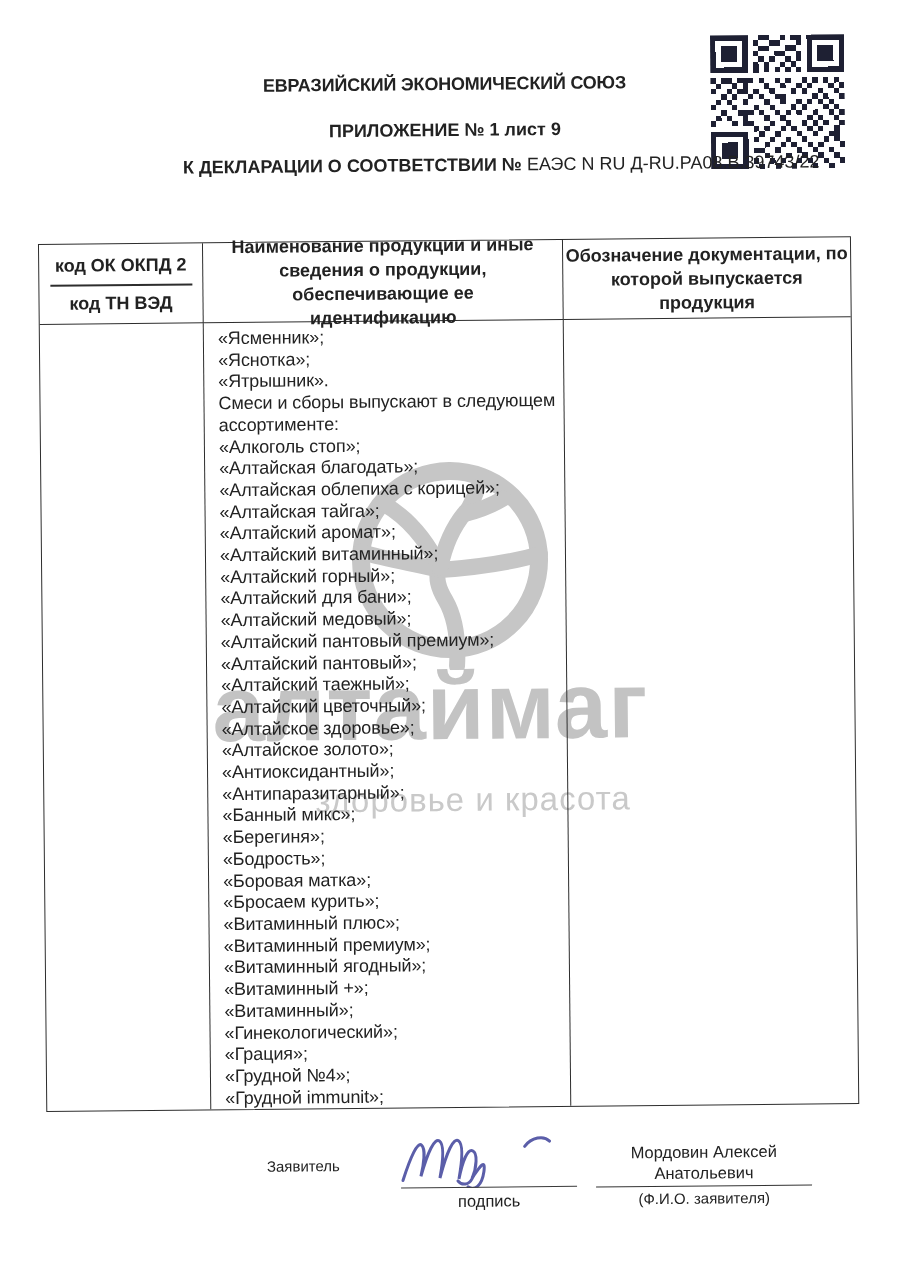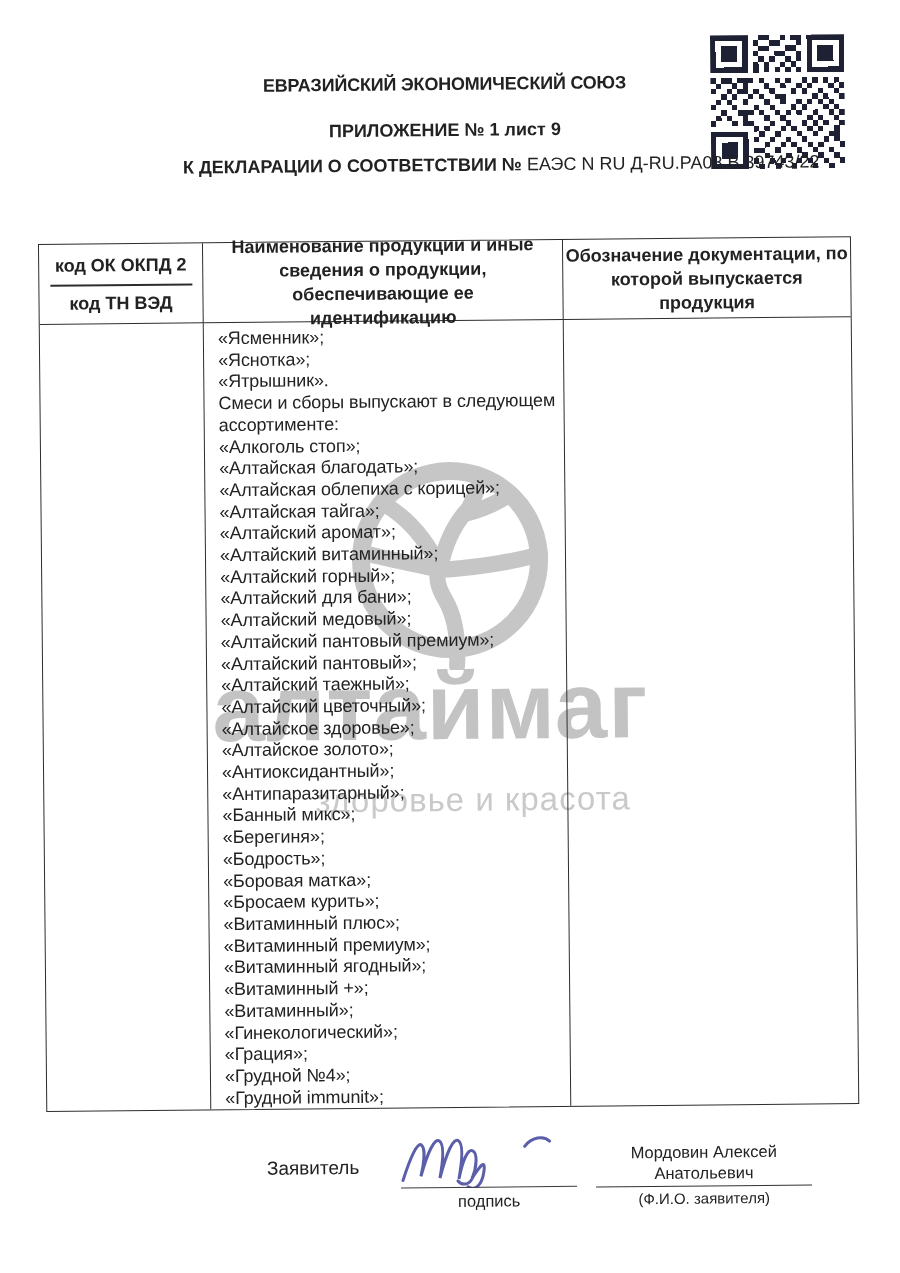--- a/index.html
+++ b/index.html
@@ -39,21 +39,21 @@
          font-weight:bold;font-size:18px;text-align:center;line-height:24px;}
   .c1h{width:142px;}
   .c1top{padding-bottom:7px;border-bottom:2px solid #2d2d2d;}
   .c1bot{padding-top:5px;}
   .hwrap2{max-width:332px;}
   .hwrap3{max-width:286px;}
   .products{padding:5px 8px 0 14px;font-size:18px;line-height:21.7px;letter-spacing:-0.1px;}
 
   
   .ftr{position:absolute;z-index:2;left:0;top:0;width:100%;height:100%;pointer-events:none;}
-  .applicant{position:absolute;left:262px;top:1156px;font-size:19px;}
+  .applicant{position:absolute;left:262px;top:1156px;font-size:15px;}
   .sig-svg{position:absolute;left:392px;top:1130px;width:186px;height:58px;}
   .sig-line{position:absolute;left:396px;top:1187px;width:176px;border-top:1.8px solid #3a3a3a;}
   .sig-caption{position:absolute;left:396px;top:1192px;width:176px;text-align:center;font-size:16.5px;}
   .fio{position:absolute;left:591px;top:1144px;width:216px;text-align:center;}
   .fio-name{font-size:16.5px;line-height:21px;border-bottom:1.6px solid #333;padding-bottom:2px;}
   .fio-caption{font-size:15px;padding-top:3px;}
 </style>
 </head>
 <body>
 

